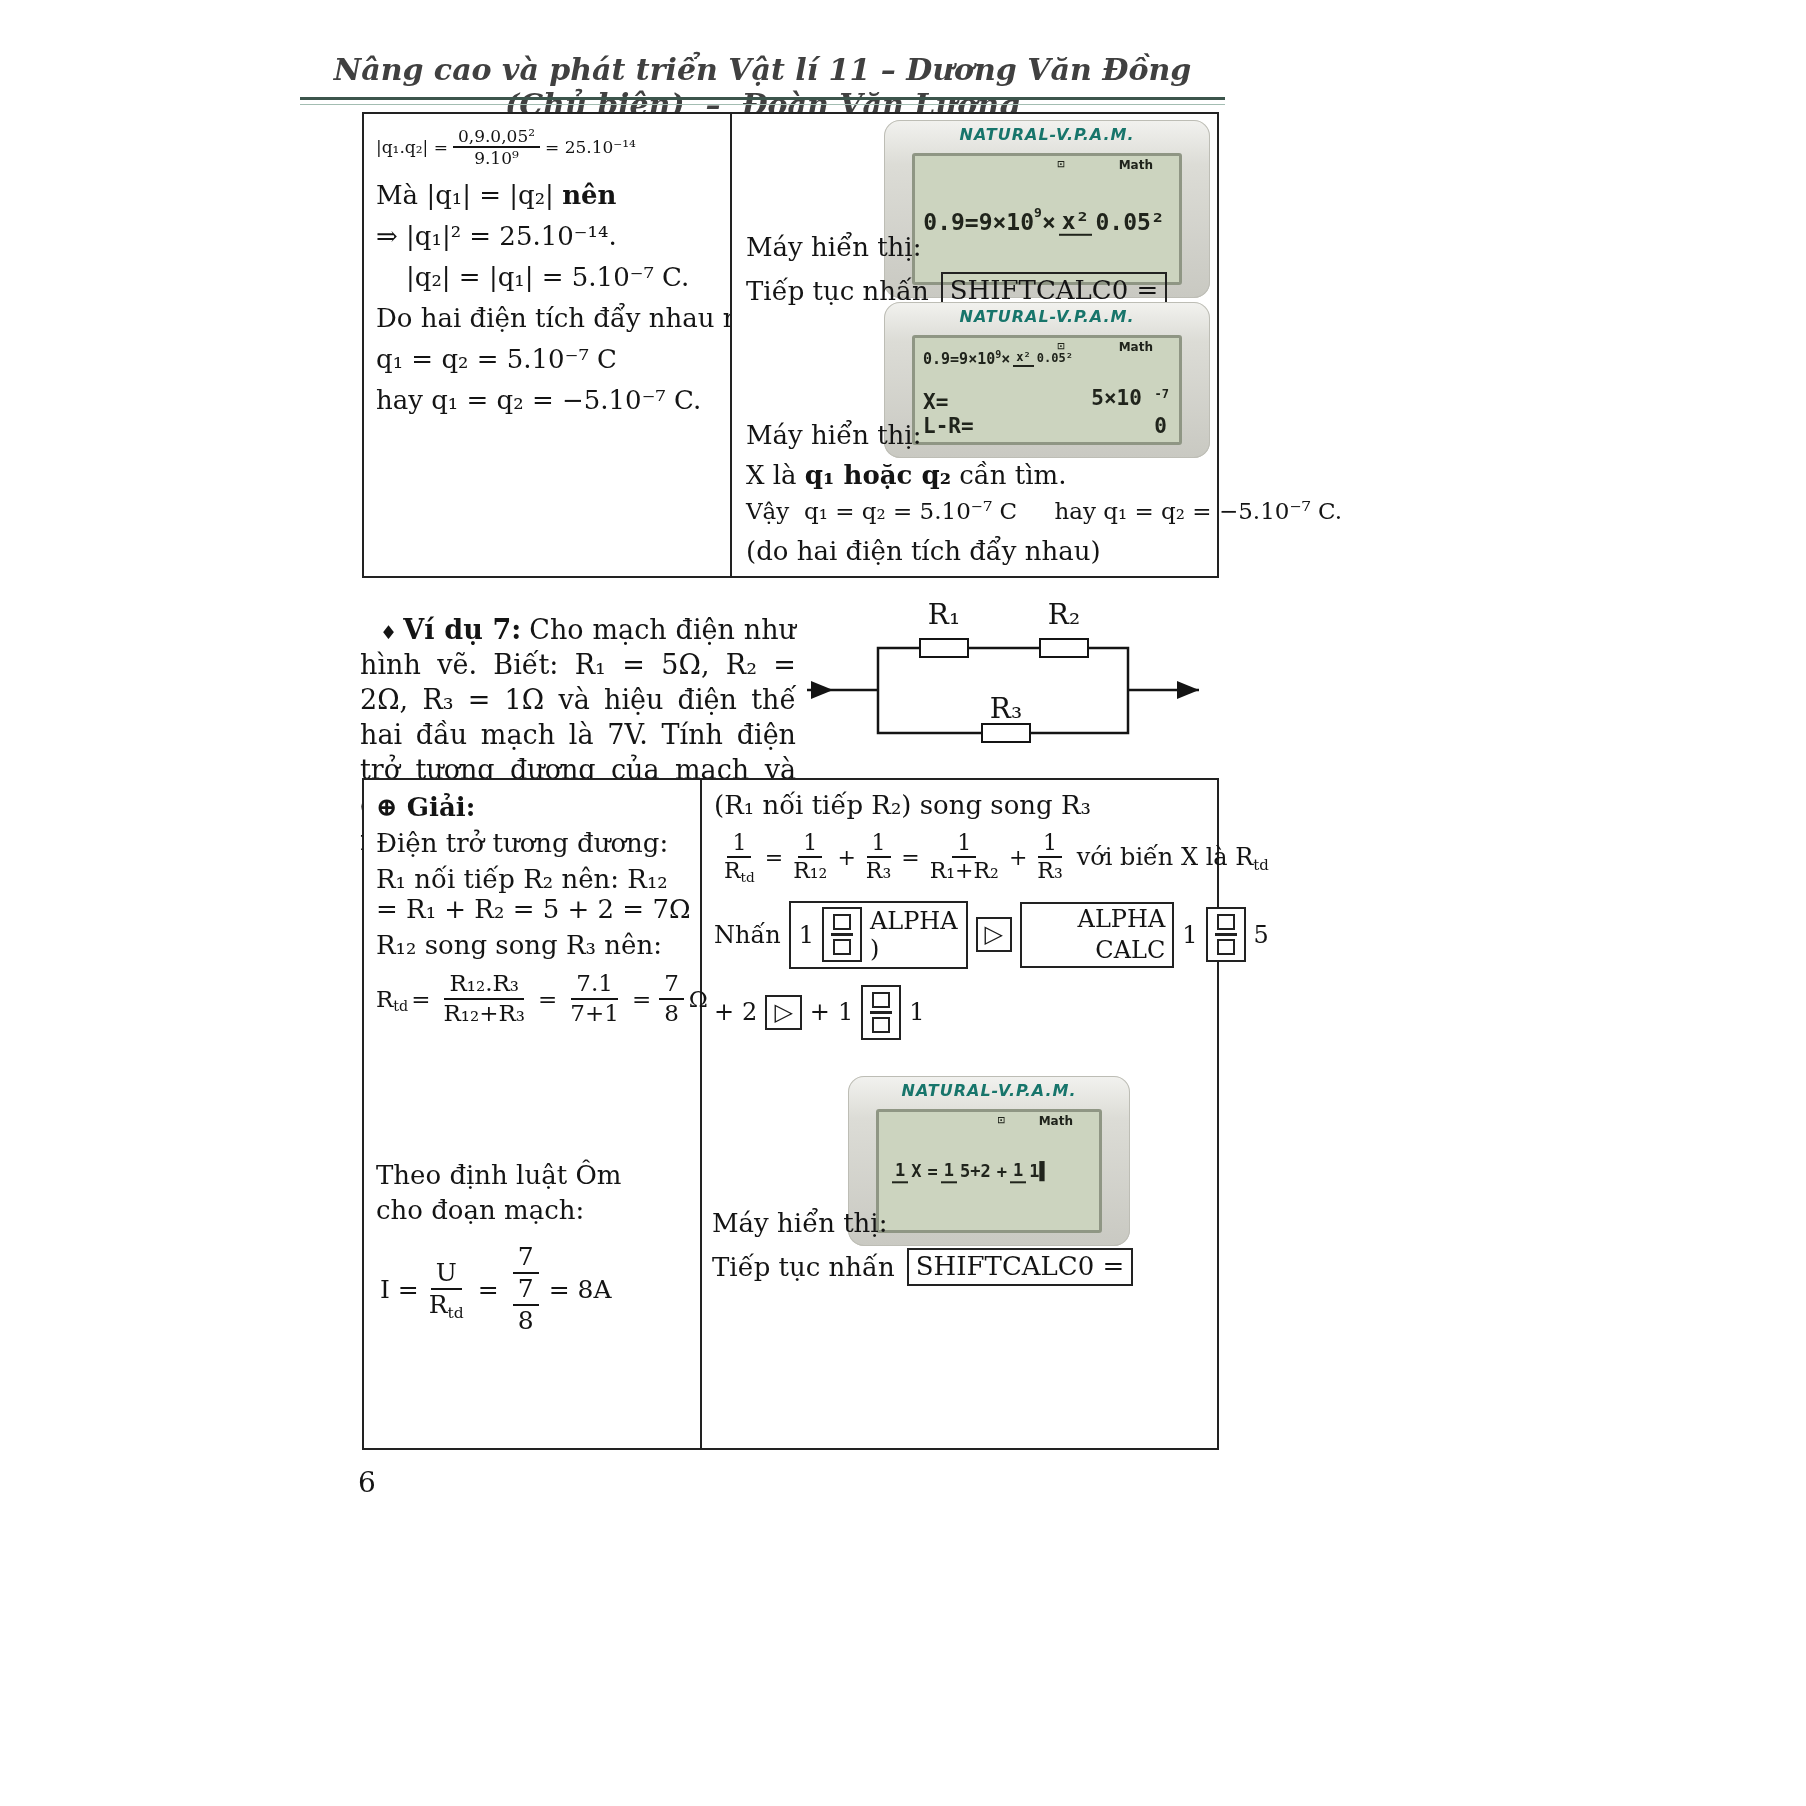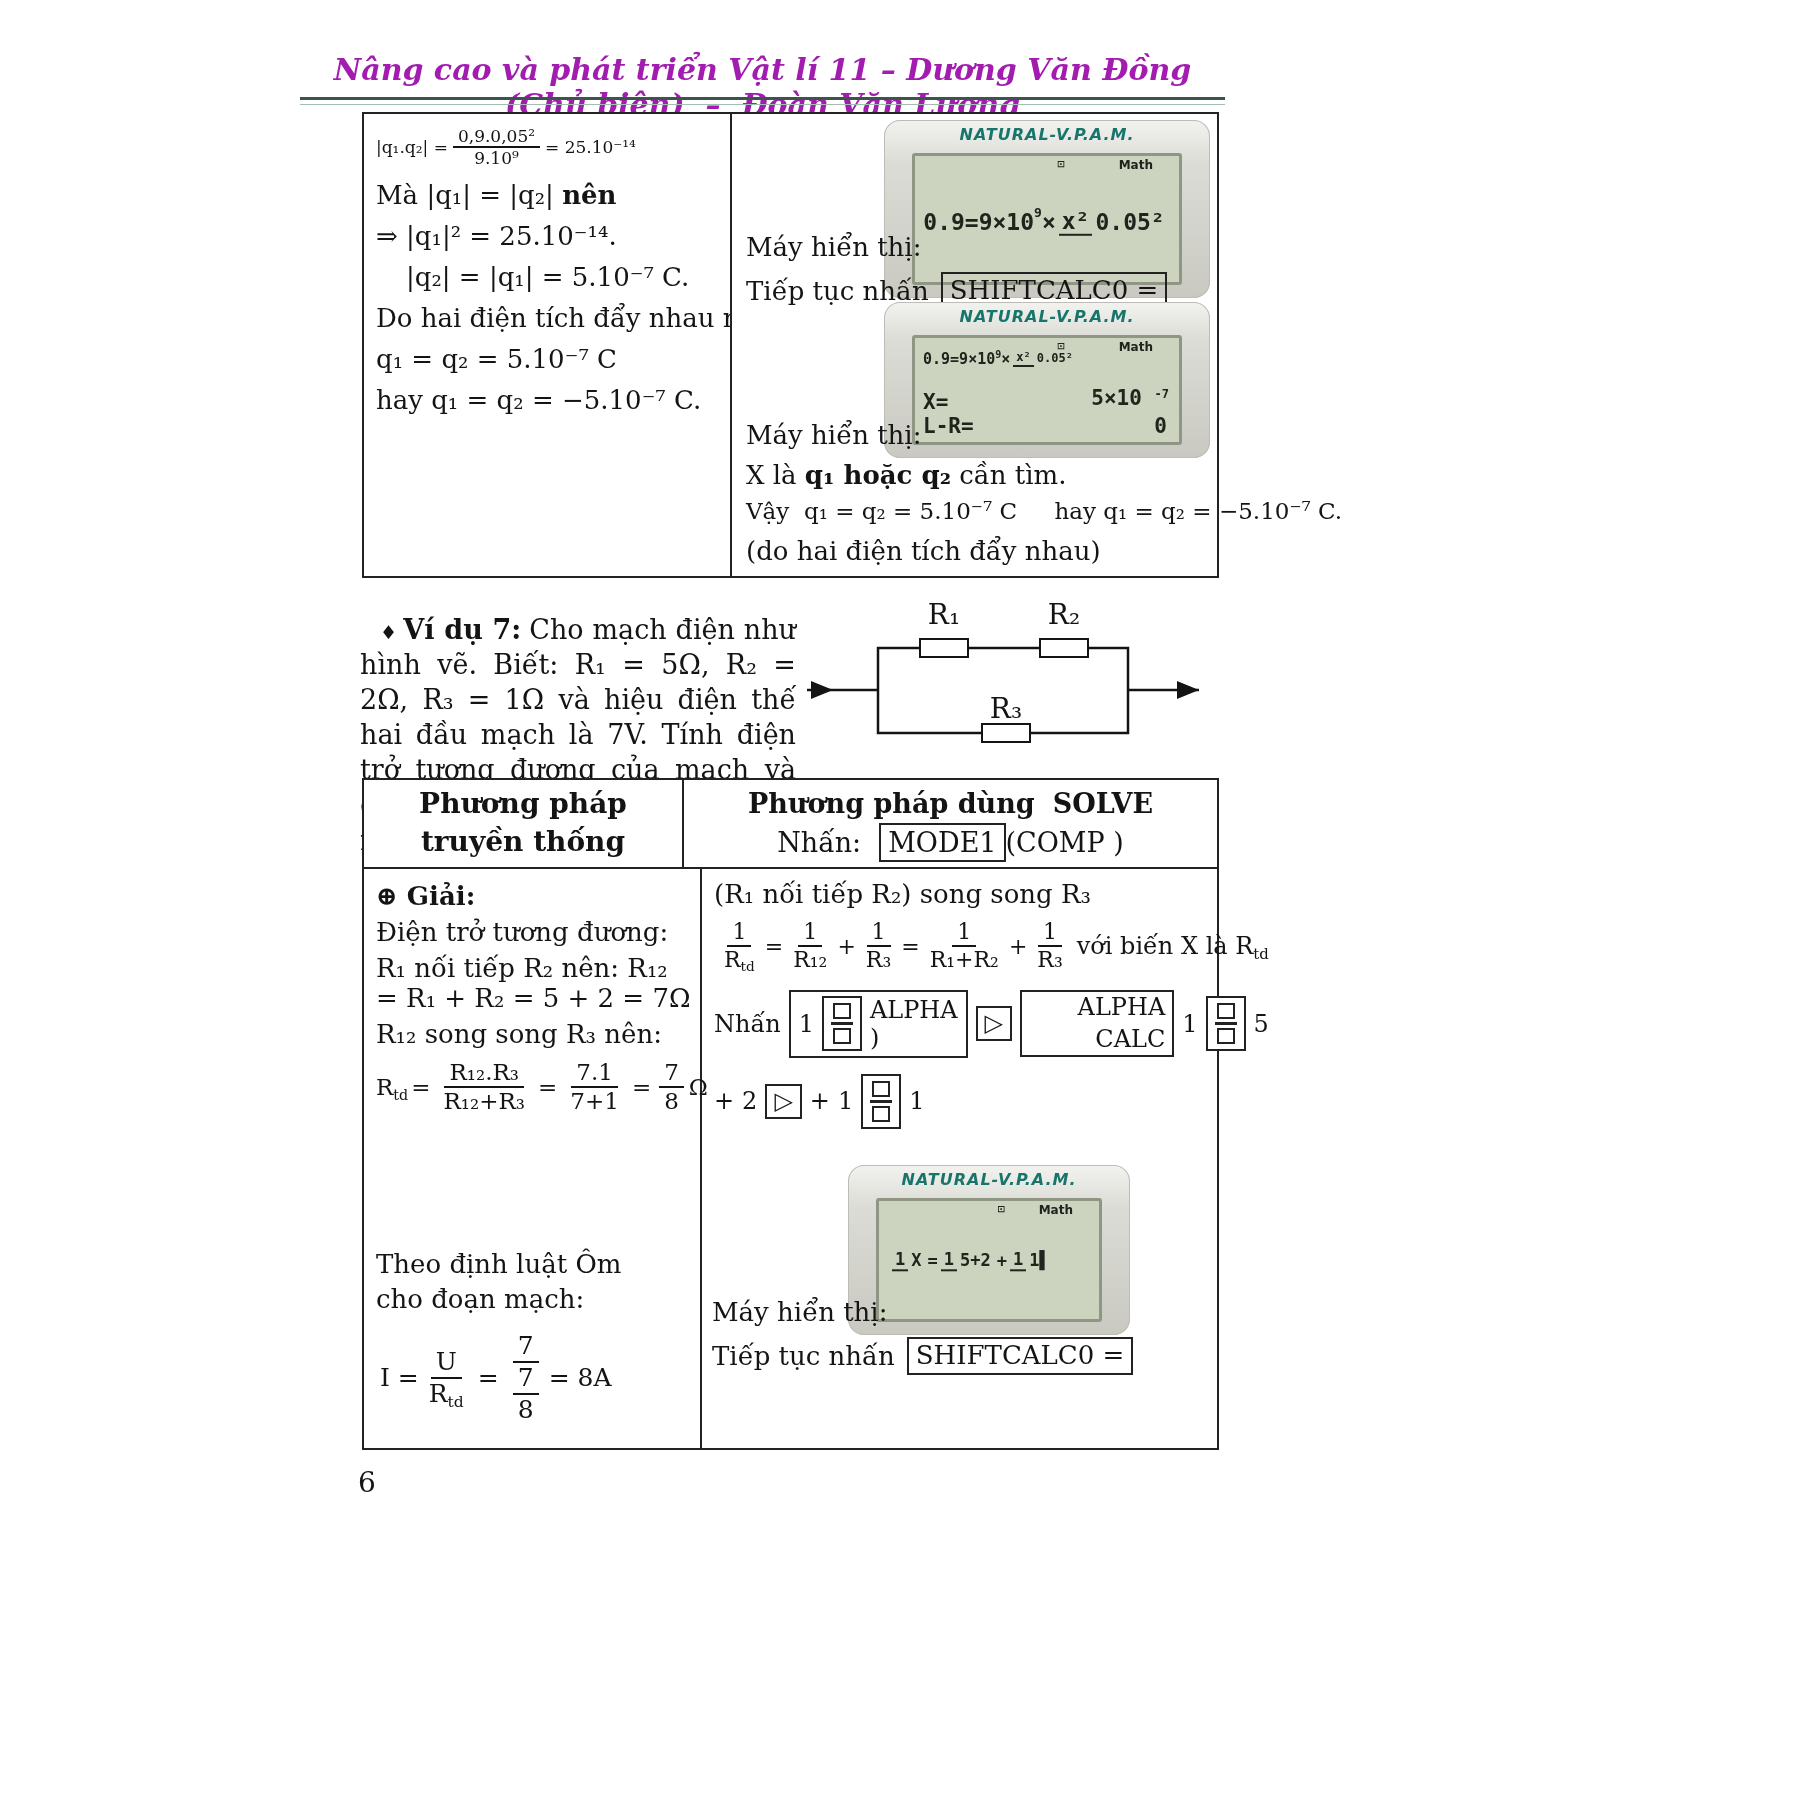--- a/index.html
+++ b/index.html
@@ -2,21 +2,21 @@
 <html><head>
 <meta charset="utf-8">
 <style>
   html,body{margin:0;padding:0;}
   body{width:1806px;height:1806px;background:#ffffff;color:#141414;
        font-family:"DejaVu Serif","Liberation Serif",serif;}
   .page{position:relative;width:1806px;height:1806px;overflow:hidden;background:#fff;}
 
   
   .hdr{position:absolute;left:300px;top:52px;width:925px;text-align:center;
-       font-style:italic;font-weight:700;font-size:30px;color:#a21caf;white-space:pre-wrap;}
+       font-style:italic;font-weight:700;font-size:30px;color:#404040;white-space:pre-wrap;}
   .hdr-rule{position:absolute;left:300px;top:97px;width:925px;height:4px;
        border-top:3px solid #3c554c;border-bottom:1px solid #a3bdb2;}
 
   
   .mrow{display:flex;align-items:center;white-space:nowrap;}
   .frac{display:inline-flex;flex-direction:column;align-items:center;margin:0 5px;line-height:1.2;}
   .frac .num{border-bottom:2px solid #141414;padding:0 5px;}
   .frac .den{padding:0 5px;}
   .frac .den .frac{margin:0;}
   .b{font-weight:700;}
@@ -227,34 +227,20 @@
       <rect x="187" y="132" width="48" height="18"></rect>
     </g>
     <g font-size="28" fill="#141414" text-anchor="middle">
       <text x="149" y="32">R₁</text>
       <text x="269" y="32">R₂</text>
       <text x="211" y="126">R₃</text>
     </g>
   </svg>
 
   <div class="tbl table2">
-    <div class="t2-head">
-      <div class="t2-hl">
-        <div>Phương pháp</div>
-        <div>truyền thống</div>
-      </div>
-      <div class="t2-hr">
-        <div>
-          <span class="r1b">Phương pháp dùng</span><span class="sp"></span><span class="r1b">SOLVE</span>
-        </div>
-        <div>
-          <span>Nhấn:</span><span class="sp"></span><span class="keybox">MODE1</span><span>(COMP )</span>
-        </div>
-      </div>
-    </div>
 
     <div class="t2-body">
 
       <div class="t2-left">
         <p class="b">
           <span>⊕</span>
           <span>Giải:</span>
         </p>
         <p>Điện trở tương đương:</p>
         <p>R₁ nối tiếp R₂ nên: R₁₂ = R₁ + R₂ = 5 + 2 = 7Ω</p>

